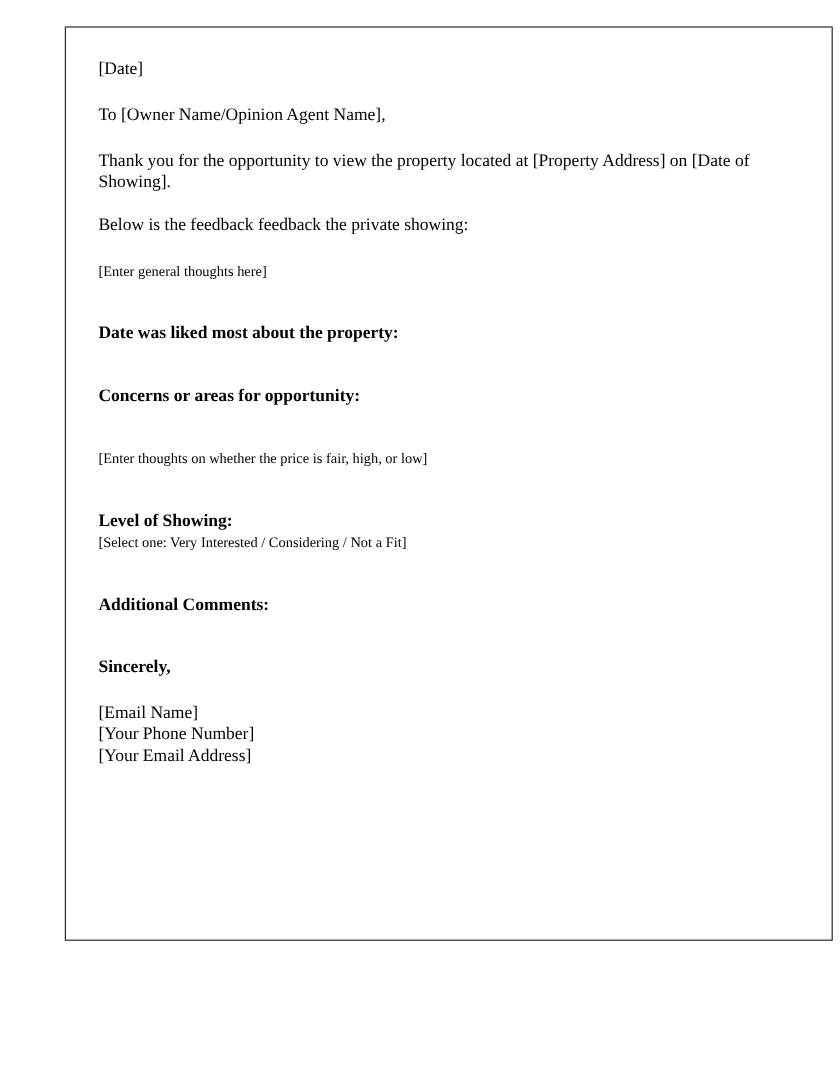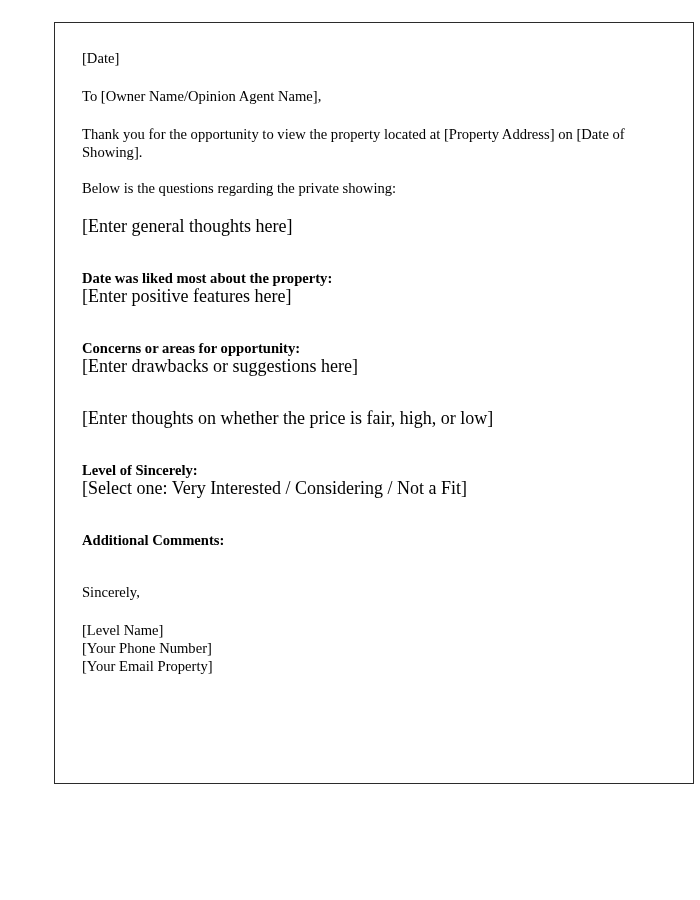--- a/index.html
+++ b/index.html
@@ -49,27 +49,28 @@
   .spacer-lg { height: 20px; }
   .section {
     margin-bottom: 16px;
   }
   .section-heading {
     font-size: 14.6px;
     line-height: 18px;
     font-weight: bold;
   }
   .section-placeholder {
-    font-size: 18px;
+    font-size: 12px;
     line-height: 18px;
     font-weight: normal;
   }
   .signoff {
     font-size: 14.6px;
     line-height: 18px;
+    font-weight: bold;
   }
   .contact-block .line {
     font-size: 14.6px;
     line-height: 18px;
   }
 </style>
 </head>
 <body>
 
 <div class="page-sheet">
@@ -77,59 +78,57 @@
 
     <div class="para para-tight">[Date]</div>
     <div class="spacer-lg"></div>
 
     <div class="para para-tight">To [Owner Name/Opinion Agent Name],</div>
     <div class="spacer-lg"></div>
 
     <div class="para para-tight">Thank you for the opportunity to view the property located at [Property Address] on [Date of Showing].</div>
     <div class="spacer-md"></div>
 
-    <div class="para para-tight">Below is the questions regarding the private showing:</div>
+    <div class="para para-tight">Below is the feedback feedback the private showing:</div>
     <div class="spacer-lg"></div>
 
     <div class="section">
       <div class="section-placeholder">[Enter general thoughts here]</div>
     </div>
     <div class="spacer-md"></div>
 
     <div class="section">
       <div class="section-heading">Date was liked most about the property:</div>
-      <div class="section-placeholder">[Enter positive features here]</div>
     </div>
     <div class="spacer-md"></div>
 
     <div class="section">
       <div class="section-heading">Concerns or areas for opportunity:</div>
-      <div class="section-placeholder">[Enter drawbacks or suggestions here]</div>
     </div>
     <div class="spacer-md"></div>
 
     <div class="section">
       <div class="section-placeholder">[Enter thoughts on whether the price is fair, high, or low]</div>
     </div>
     <div class="spacer-md"></div>
 
     <div class="section">
-      <div class="section-heading">Level of Sincerely:</div>
+      <div class="section-heading">Level of Showing:</div>
       <div class="section-placeholder">[Select one: Very Interested / Considering / Not a Fit]</div>
     </div>
     <div class="spacer-md"></div>
 
     <div class="section">
       <div class="section-heading">Additional Comments:</div>
     </div>
     <div class="spacer-md"></div>
 
     <div class="signoff">Sincerely,</div>
     <div class="spacer-lg"></div>
 
     <div class="contact-block">
-      <div class="line">[Level Name]</div>
+      <div class="line">[Email Name]</div>
       <div class="line">[Your Phone Number]</div>
-      <div class="line">[Your Email Property]</div>
+      <div class="line">[Your Email Address]</div>
     </div>
 
   </div>
 </div>
 
 </body></html>

